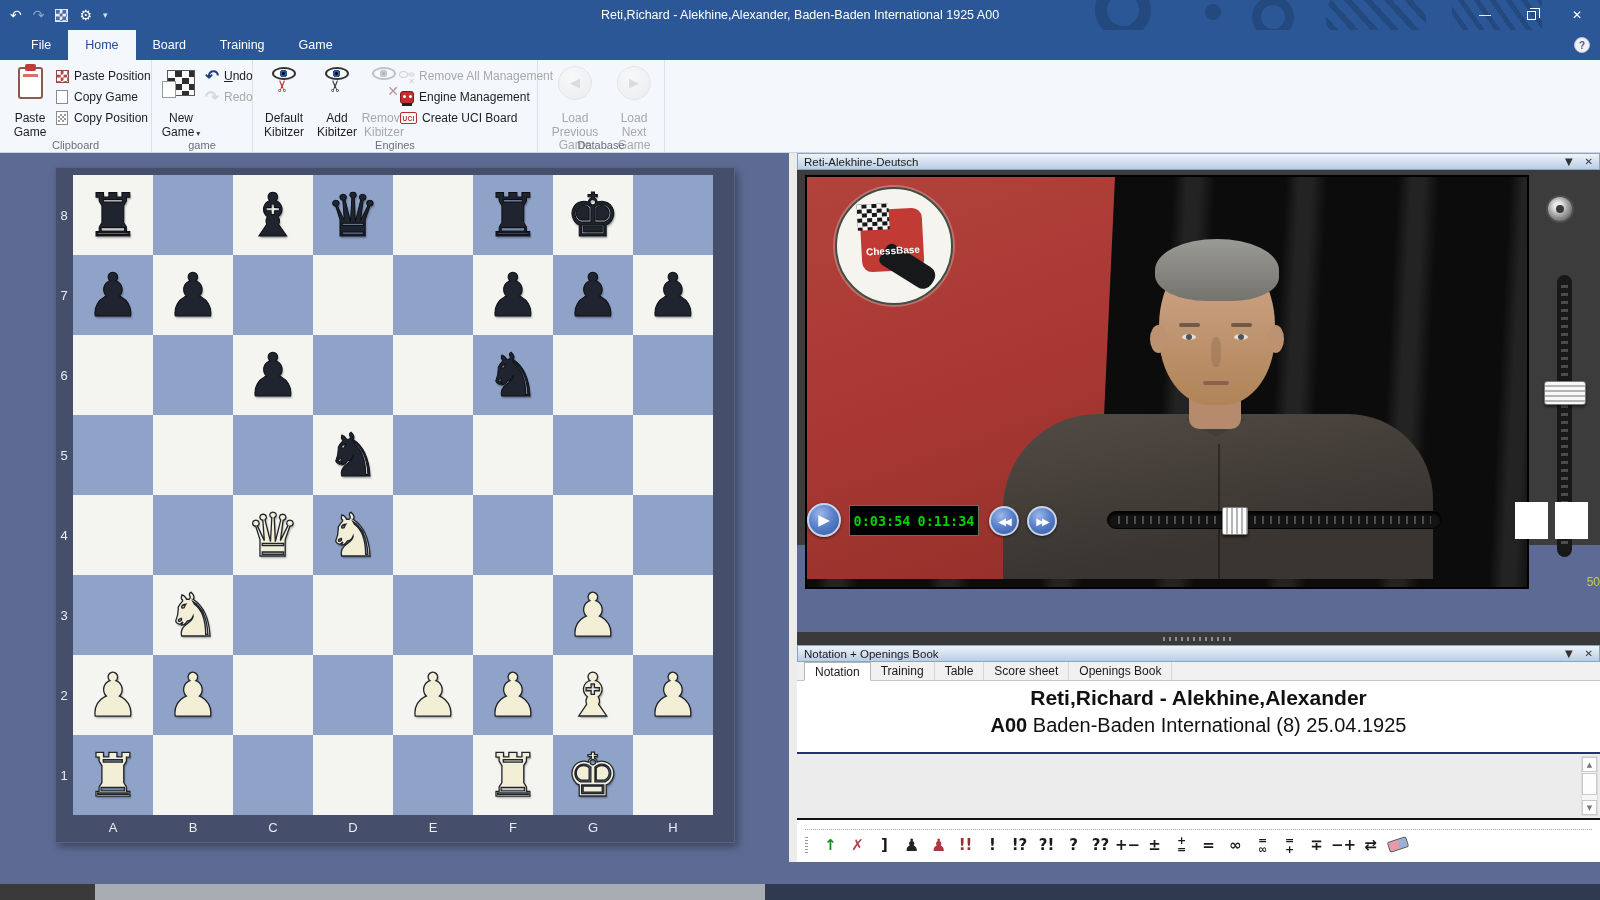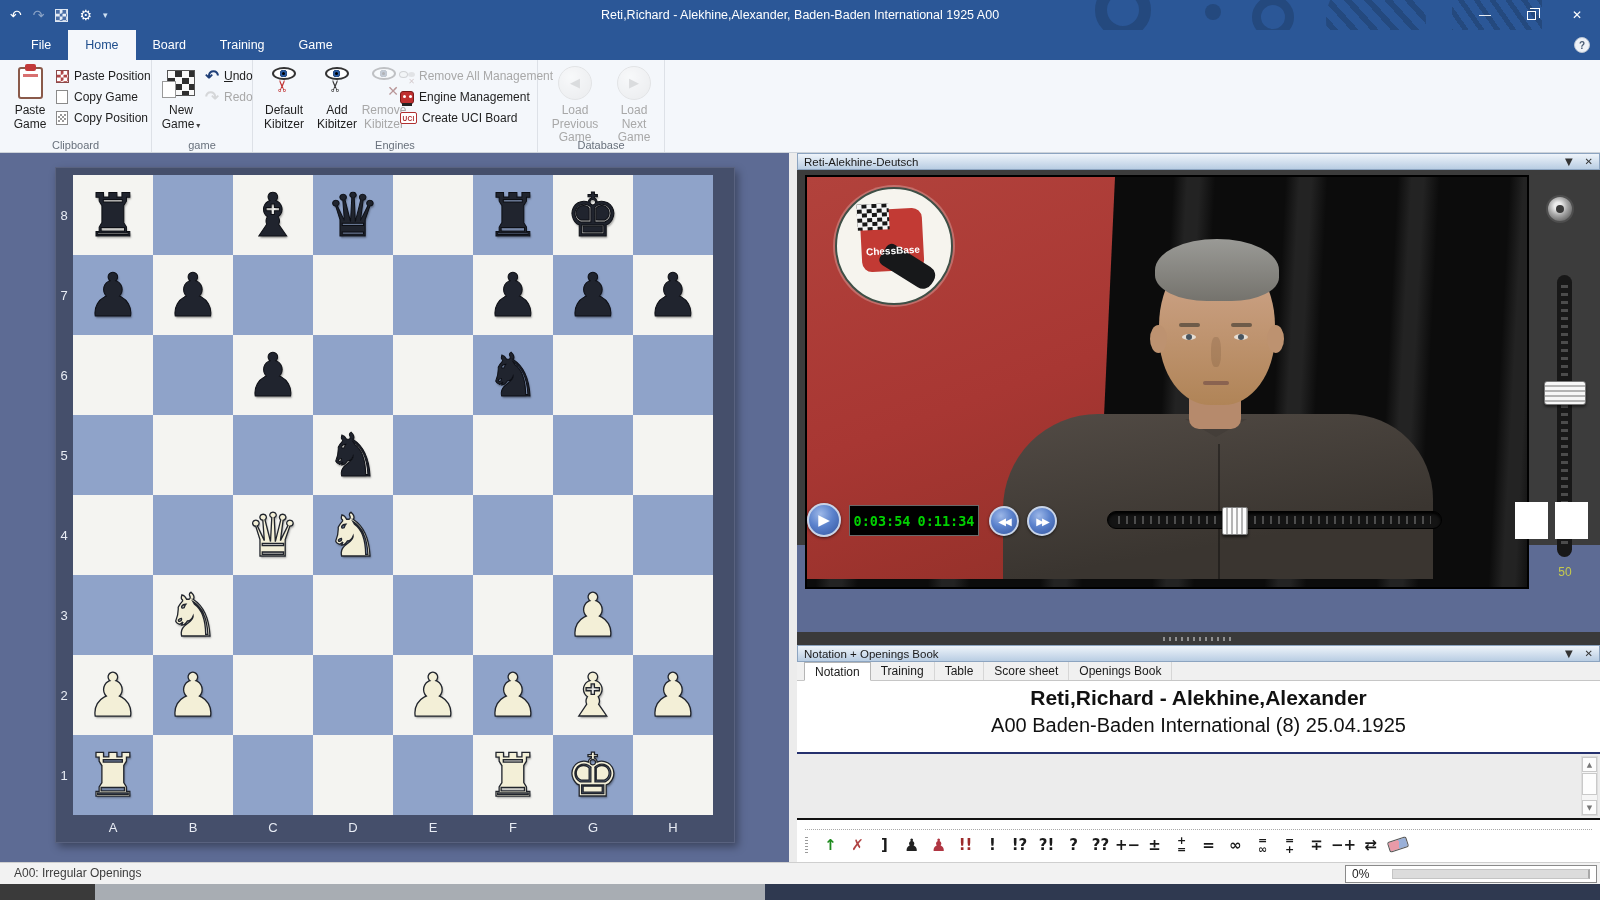--- a/index.html
+++ b/index.html
@@ -37,21 +37,21 @@
   .mtab{padding:0 17px;height:30px;line-height:30px;font-size:12.5px;color:#fff}
   .mtab.active{background:var(--ribbon-bg);color:#1f4e8c}
   .help-btn{position:absolute;right:10px;top:7px;width:16px;height:16px;border-radius:50%;background:#eef2f7;border:1px solid #b9c4d2;color:#4a5c73;font-size:10px;font-weight:bold;display:flex;align-items:center;justify-content:center}
 
   
   .ribbon{position:absolute;left:0;top:60px;width:100%;height:93px;background:var(--ribbon-bg);border-bottom:1px solid #cdd3da}
   .rgroup{position:absolute;top:0;height:92px;border-right:1px solid #dde1e7}
   .rgroup-label{position:absolute;left:0;right:0;bottom:1px;text-align:center;font-size:11px;color:#68717c}
   .bigbtn{position:absolute;display:flex;flex-direction:column;align-items:center;text-align:center;font-size:12px;line-height:13.5px;color:#1e1e1e}
   .bigbtn .icbox{height:36px;display:flex;align-items:center;justify-content:center;margin-top:3px}
-  .bigbtn .lbl{margin-top:3px}
+  .bigbtn .lbl{margin-top:11px}
   .smallbtn{position:absolute;height:20px;display:flex;align-items:center;gap:4px;font-size:12px;color:#1e1e1e;white-space:nowrap}
   .smallbtn .sic{width:16px;display:flex;justify-content:center}
   .grayed{color:#a8a8a8 !important}
   .grayed .lbl{color:#a8a8a8}
   .grayed .icbox,.grayed .sic{opacity:.5;filter:grayscale(.6)}
   .u-first{display:block}
   .u-first::first-letter{text-decoration:underline}
   .caret{font-size:8px;color:#444;margin-left:2px}
 
   
@@ -129,21 +129,21 @@
   .eye::after{content:"";position:absolute;left:4px;top:0;width:6px;height:6px;border-radius:50%;background:#48545e}
   .nose{position:absolute;left:404px;top:160px;width:10px;height:30px;background:rgba(90,60,40,.18);border-radius:40%}
   .mouth{position:absolute;left:396px;top:204px;width:26px;height:4px;background:#8a6350;border-radius:2px}
   
   .volume-col{position:absolute;right:0;top:17px;width:70px;height:440px}
   .speaker{position:absolute;left:16px;top:8px;width:28px;height:28px;border-radius:50%;background:radial-gradient(circle at 42% 38%,#ececec 0 18%,#a8a8a8 45%,#6e6e6e 75%);border:2px solid #4e4e4e}
   .speaker::after{content:"";position:absolute;left:8px;top:8px;width:8px;height:8px;border-radius:50%;background:#3a3a3a}
   .vol-track{position:absolute;left:27px;top:88px;width:15px;height:282px;background:#181818;border-radius:8px}
   .vol-track::before{content:"";position:absolute;left:4px;top:10px;right:4px;bottom:10px;background:repeating-linear-gradient(180deg,#4c4c4c 0 3px,transparent 3px 8px)}
   .vol-thumb{position:absolute;left:14px;width:42px;height:24px;background:repeating-linear-gradient(180deg,#f8f8f8 0 3px,#b5b5b5 3px 5px);border:1px solid #777;border-radius:3px;box-shadow:0 2px 3px rgba(0,0,0,.5)}
-  .vol-value{position:absolute;left:0;top:378px;width:70px;text-align:center;font-size:12px;color:var(--volume-label)}
+  .vol-value{position:absolute;left:0;top:388px;width:70px;text-align:right;font-size:12px;color:var(--volume-label)}
   
   .video-controls{position:absolute;left:8px;right:8px;bottom:4px;height:40px}
   .roundbtn{position:absolute;border-radius:50%;background:radial-gradient(circle at 38% 30%,#9db8e8 0%,#5b82cc 45%,#33549e 100%);border:2px solid #c8d4e8;box-shadow:0 1px 3px rgba(0,0,0,.6);display:flex;align-items:center;justify-content:center;color:#fff;font-family:"DejaVu Sans",sans-serif}
   .btn-play{left:2px;top:2px;width:34px;height:34px;font-size:15px}
   .btn-rew{left:184px;top:5px;width:30px;height:30px;font-size:10px;letter-spacing:-2px}
   .btn-fwd{left:222px;top:5px;width:30px;height:30px;font-size:10px;letter-spacing:-2px}
   .timebox{position:absolute;left:44px;top:4px;width:130px;height:31px;background:#000;border:1px solid #6a6a6a;display:flex;align-items:center;justify-content:center;gap:7px;font-family:"DejaVu Sans Mono",monospace;font-weight:bold;font-size:13.5px;color:var(--time-green)}
   .prog-track{position:absolute;left:302px;top:10px;width:335px;height:18px;background:#141414;border-radius:9px;border:1px solid #000;box-shadow:inset 0 2px 3px #000}
   .prog-track::before{content:"";position:absolute;left:10px;top:4px;right:10px;bottom:4px;background:repeating-linear-gradient(90deg,#4c4c4c 0 2px,transparent 2px 8px)}
   .prog-thumb{position:absolute;top:-5px;width:26px;height:28px;background:repeating-linear-gradient(90deg,#fdfdfd 0 3px,#b5b5b5 3px 5px);border:1px solid #808080;border-radius:2px;box-shadow:0 2px 3px rgba(0,0,0,.6)}
@@ -154,21 +154,21 @@
   .grip{width:72px;height:4px;background:repeating-linear-gradient(90deg,#8f8f8f 0 2px,transparent 2px 6px)}
 
   
   .notation-panel{position:absolute;left:0;top:492px;width:100%;height:217px;background:#3b82f6;display:flex;flex-direction:column}
   .ntabs{height:19px;background:#f0f0f0;border-bottom:1px solid #c6c6c6;display:flex;align-items:stretch;padding-left:7px}
   .ntab{padding:0 10px;font-size:12px;color:#1a1a1a;display:flex;align-items:center;border-right:1px solid #d6d6d6}
   .ntab.active{background:#fff;border:1px solid #b5b5b5;border-bottom:1px solid #fff;margin-bottom:-1px;position:relative;z-index:2}
   .game-header{height:71px;background:#fff;text-align:center;padding-top:5px}
   .gh-line1{font-size:21px;font-weight:bold;color:#111}
   .gh-line2{font-size:20px;color:#111;margin-top:4px}
-  .gh-line2 .eco{font-weight:normal}
+  .gh-line2 .eco{font-weight:bold}
   .navy-line{height:2px;background:#25316e}
   .moves-area{flex:1;background:#ececec;position:relative}
   .vscroll{position:absolute;right:2px;top:2px;bottom:2px;width:17px;background:#f5f5f5;border:1px solid #dcdcdc}
   .vs-btn{position:absolute;left:0;width:15px;height:15px;background:#fdfdfd;border:1px solid #c9c9c9;display:flex;align-items:center;justify-content:center;font-size:7px;color:#777;font-family:"DejaVu Sans",sans-serif}
   .vs-up{top:0}
   .vs-down{bottom:0}
   .vs-thumb{position:absolute;left:0;top:16px;width:15px;height:22px;background:#fdfdfd;border:1px solid #c9c9c9}
   .black-line{height:2px;background:#111}
   .annot-area{height:42px;background:#fff;position:relative}
   .annot-toolbar{position:absolute;left:8px;right:8px;bottom:5px;height:28px;border-top:1px dotted #a8a8a8;display:flex;align-items:center;padding-top:2px}
@@ -622,25 +622,18 @@
               <span class="asym" style="color: rgb(26, 26, 26);">⇄</span>
               <span class="asym eraser-i">
                 <span class="eraser-shape"></span>
               </span>
             </span>
         </div>
       </div>
     </div>
   </div>
 
-  <div class="statusbar">
-    <span class="status-text">A00: Irregular Openings</span>
-    <div class="progressbox">
-      <span class="progress-label">0%</span>
-      <div class="progress-fill"></div>
-    </div>
-  </div>
   <div class="bottomstrip">
     <div class="bs-seg1"></div>
     <div class="bs-seg2"></div>
   </div>
 
 </div>
 
 </body></html>

